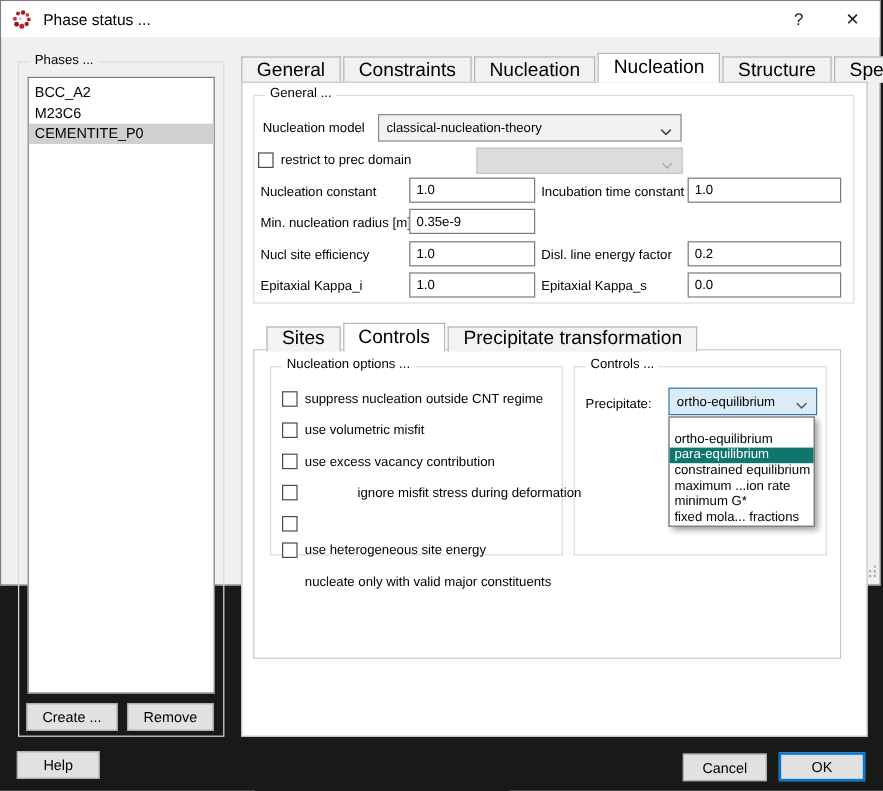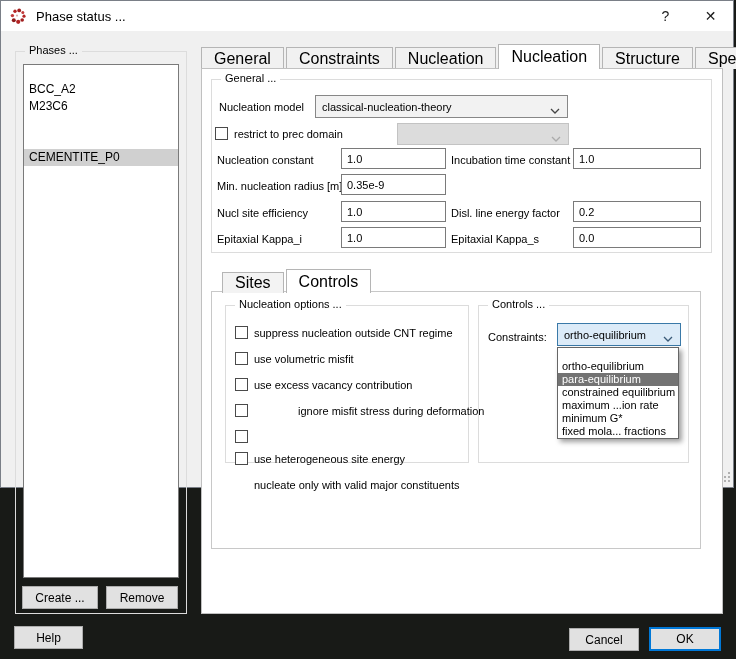--- a/index.html
+++ b/index.html
@@ -30,24 +30,24 @@
   .groupbox { position:absolute; border:1px solid #dcdcdc; }
   .gb-label {
     position:absolute; top:-8px; left:9px; padding:0 4px;
     font-size:11px; white-space:nowrap;
   }
   .on-gray { background:#f0f0f0; }
   .on-white { background:#ffffff; }
   
   .listbox {
     position:absolute; left:22px; top:63px; width:156px; height:514px;
-    background:#fff; border:1px solid #7a7a7a; padding-top:16px;
+    background:#fff; border:1px solid #7a7a7a; padding-top:4px;
   }
   .list-item { height:17px; line-height:17px; padding-left:5px; font-size:12px; white-space:nowrap; }
-  .list-item.selected { background:#d0d0d0;margin-top:34px; }
+  .list-item.selected { background:#d0d0d0; }
   
   .btn {
     position:absolute; background:#e1e1e1; border:1px solid #adadad;
     font-size:12px; font-family:inherit; display:flex; align-items:center; justify-content:center;
     cursor:default;
   }
   .btn.default { border:2px solid #0078d7; }
   
   .tabbar { position:absolute; display:flex; align-items:flex-end; }
   .tab {
@@ -76,21 +76,21 @@
     position:absolute; width:13px; height:13px; background:#fff; border:1px solid #4a4a4a;
   }
   .cb-label { position:absolute; white-space:nowrap; font-size:11px; }
   
   .popup {
     position:absolute; left:556px; top:346px; width:122px; height:92px;
     background:#fff; border:1px solid #666; padding-top:12px; z-index:10;
     box-shadow:3px 3px 5px rgba(0,0,0,0.38);
   }
   .popup .opt { height:13px; line-height:13px; padding-left:4px; font-size:11px; white-space:nowrap; overflow:hidden; }
-  .popup .opt.highlighted { background:#737373; color:#fff; }
+  .popup .opt.highlighted { background:#0f766e; color:#fff; }
   
   .grip { position:absolute; right:3px; bottom:3px; }
 </style>
 </head>
 <body>
 
 <div class="window">
 
   <div class="titlebar">
     <span style="display:inline-flex;">
@@ -172,20 +172,21 @@
   <input class="tinput" style="left: 572px; top: 200px; width: 128px; z-index: 4;" value="0.2">
 
   <span class="lbl" style="left:216px; top:232px; z-index:4;">Epitaxial Kappa_i</span>
   <input class="tinput" style="left: 340px; top: 226px; width: 105px; z-index: 4;" value="1.0">
   <span class="lbl" style="left:450px; top:232px; z-index:4;">Epitaxial Kappa_s</span>
   <input class="tinput" style="left: 572px; top: 226px; width: 128px; z-index: 4;" value="0.0">
 
   <div class="tabbar" style="left:221px; top:267px; height:25px; z-index:4;">
     <div class="tab" style="height:21px; background:#f3f3f3;">Sites</div>
     <div class="tab active" style="height:24px;">Controls</div>
+    <div class="tab" style="height:21px; background:#f3f3f3;">Precipitate transformation</div>
   </div>
   <div class="tabpage" style="left:210px; top:290px; width:490px; height:258px; z-index:3; border-color:#c8c8c8;"></div>
 
   <div class="groupbox" style="left:224px; top:304px; width:244px; height:158px; z-index:4;text-align:right;">
     <span class="gb-label on-white">Nucleation options ...</span>
   </div>
   <span class="checkbox" style="left:234px; top:325px; z-index:5;"></span>
   <span class="cb-label" style="left:253px; top:326px; z-index:5;">suppress nucleation outside CNT regime</span>
   <span class="checkbox" style="left:234px; top:351px; z-index:5;"></span>
   <span class="cb-label" style="left:253px; top:352px; z-index:5;">use volumetric misfit</span>
@@ -194,21 +195,21 @@
   <span class="checkbox" style="left:234px; top:403px; z-index:5;"></span>
   <span class="cb-label" style="left:253px; top:404px; z-index:5;margin-left:44px;">ignore misfit stress during deformation</span>
   <span class="checkbox" style="left:234px; top:429px; z-index:5;"></span>
   <span class="cb-label" style="left:253px; top:430px; z-index:5;margin-top:48px;">nucleate only with valid major constituents</span>
   <span class="checkbox" style="left:234px; top:451px; z-index:5;"></span>
   <span class="cb-label" style="left:253px; top:452px; z-index:5;">use heterogeneous site energy</span>
 
   <div class="groupbox" style="left:477px; top:304px; width:211px; height:158px; z-index:4;">
     <span class="gb-label on-white">Controls ...</span>
   </div>
-  <span class="lbl" style="left:487px; top:330px; z-index:5;">Constraints:</span>
+  <span class="lbl" style="left:487px; top:330px; z-index:5;">Precipitate:</span>
   <div class="combo focused" style="left:556px; top:322px; width:124px; z-index:5;">
     <span>ortho-equilibrium</span>
     <span class="chev">
       <svg width="10" height="6" viewBox="0 0 10 6">
           <polyline points="1,1 5,5 9,1" fill="none" stroke="#3a5a78" stroke-width="1.3"></polyline>
         </svg>
     </span>
   </div>
 
   <div class="popup">

